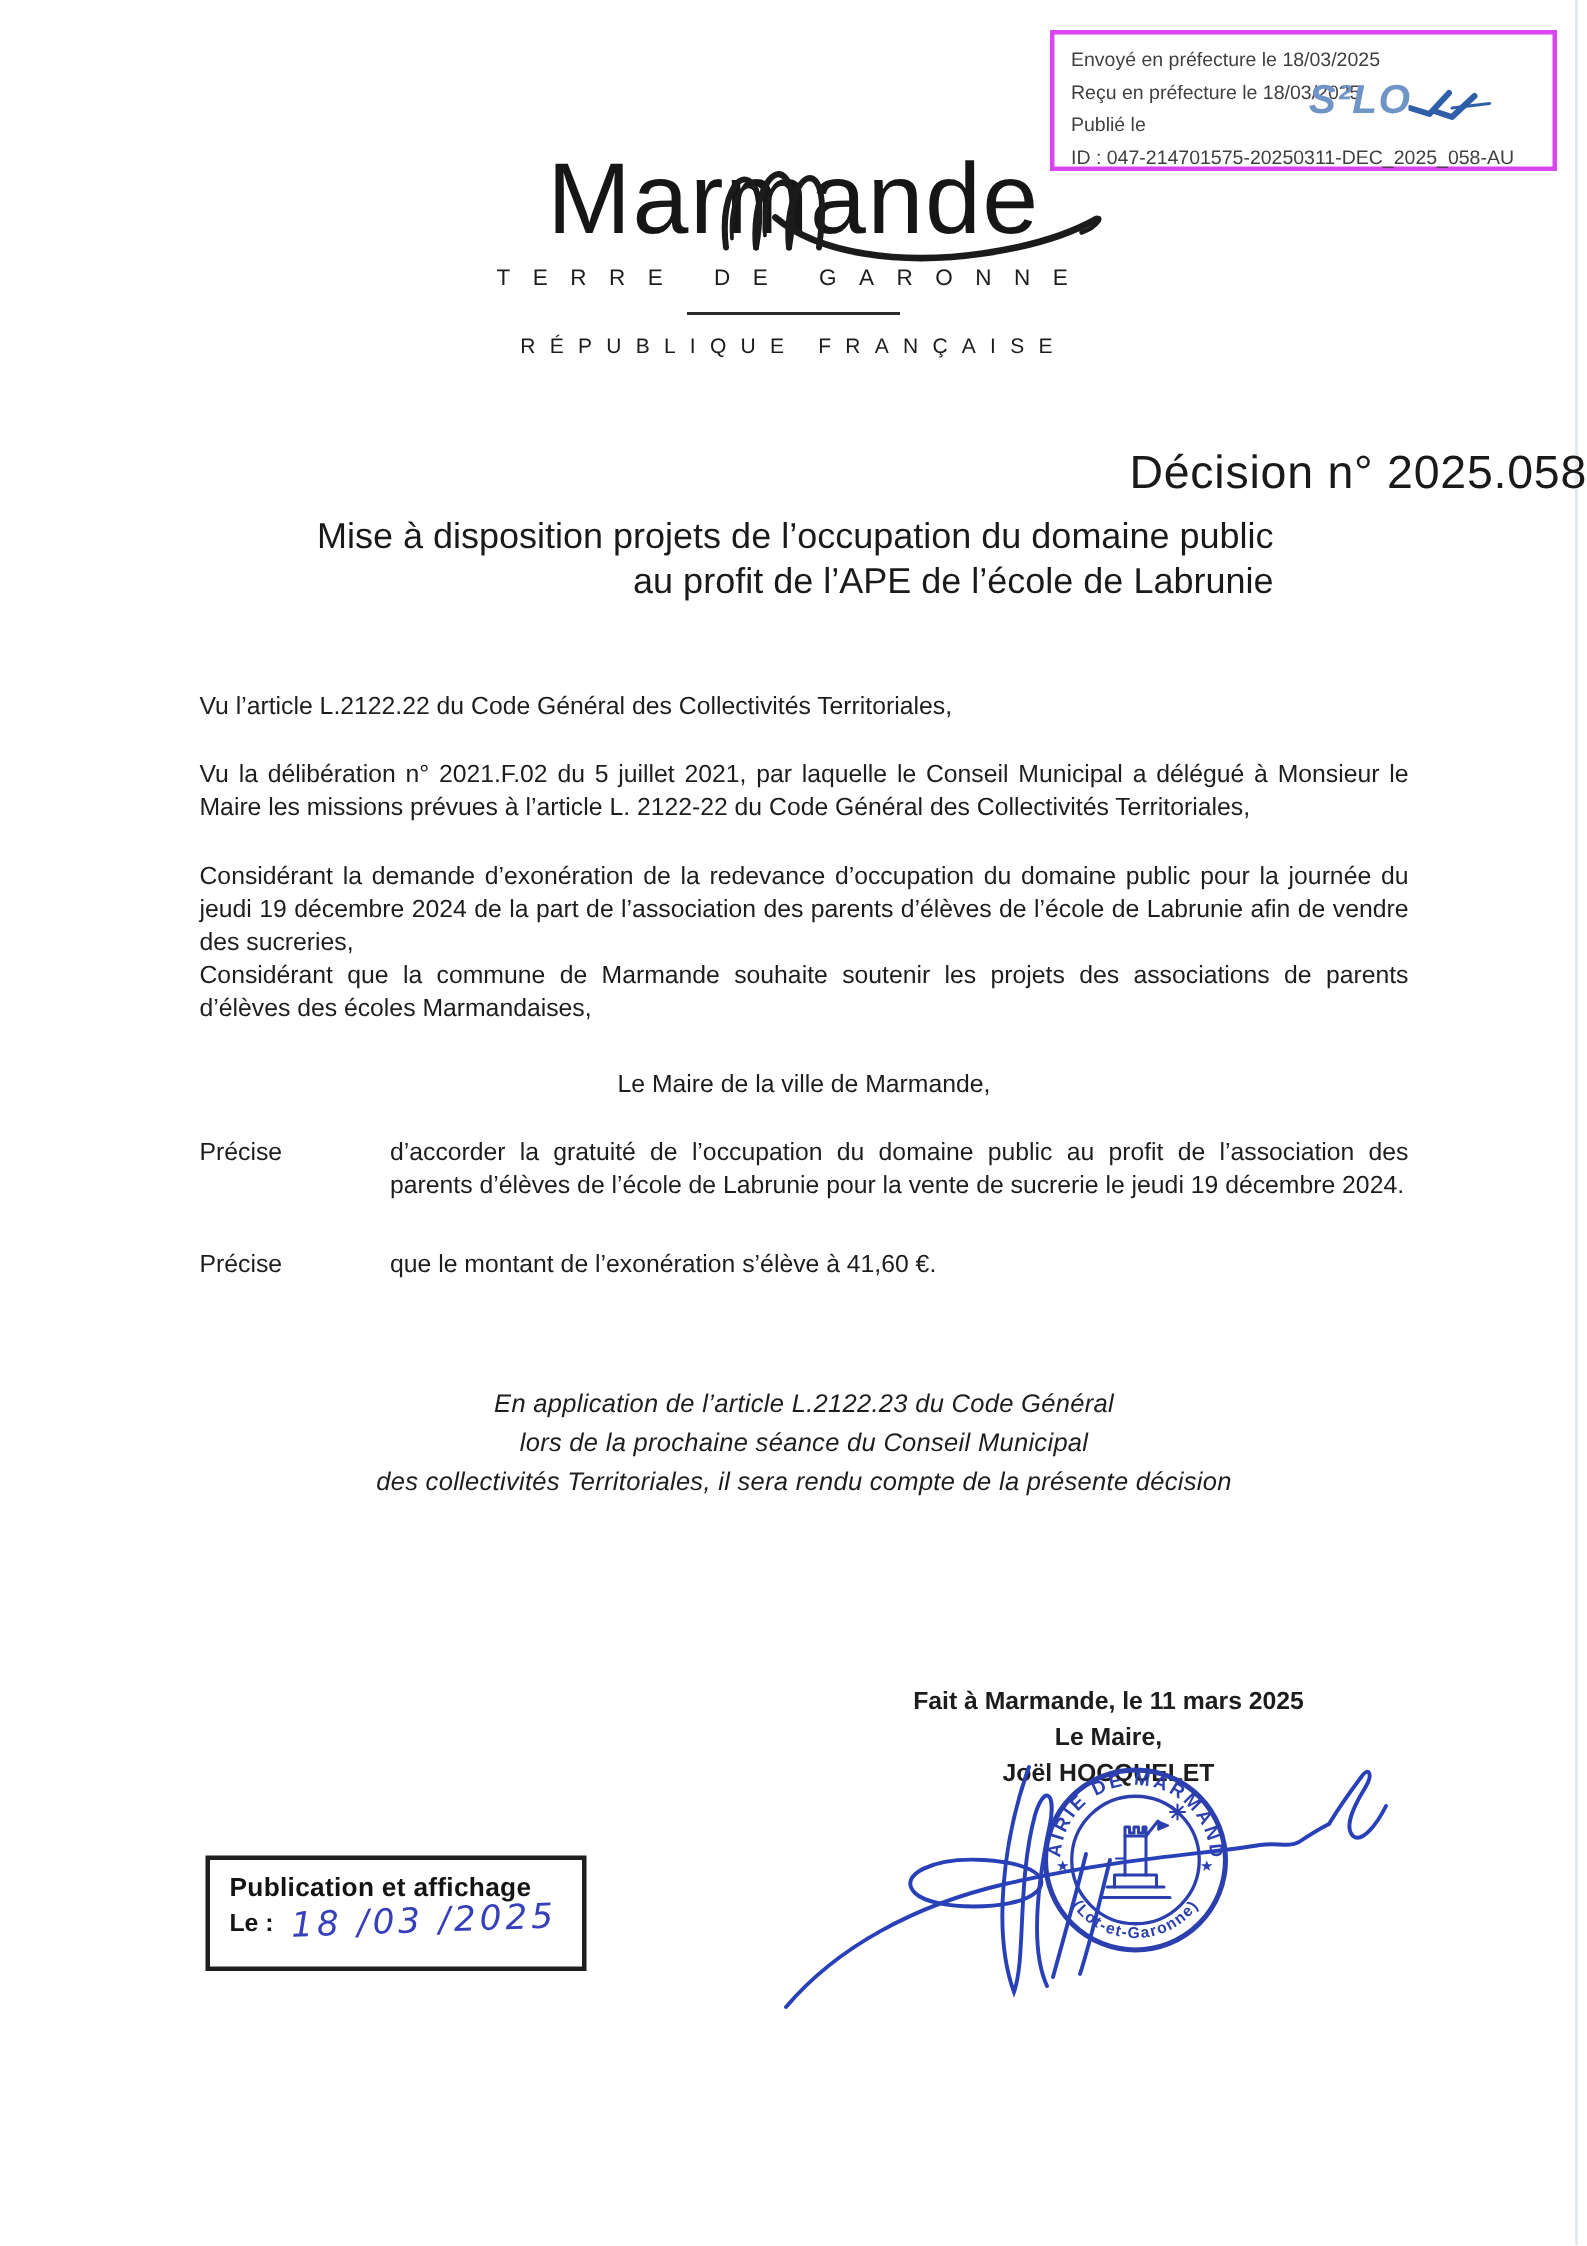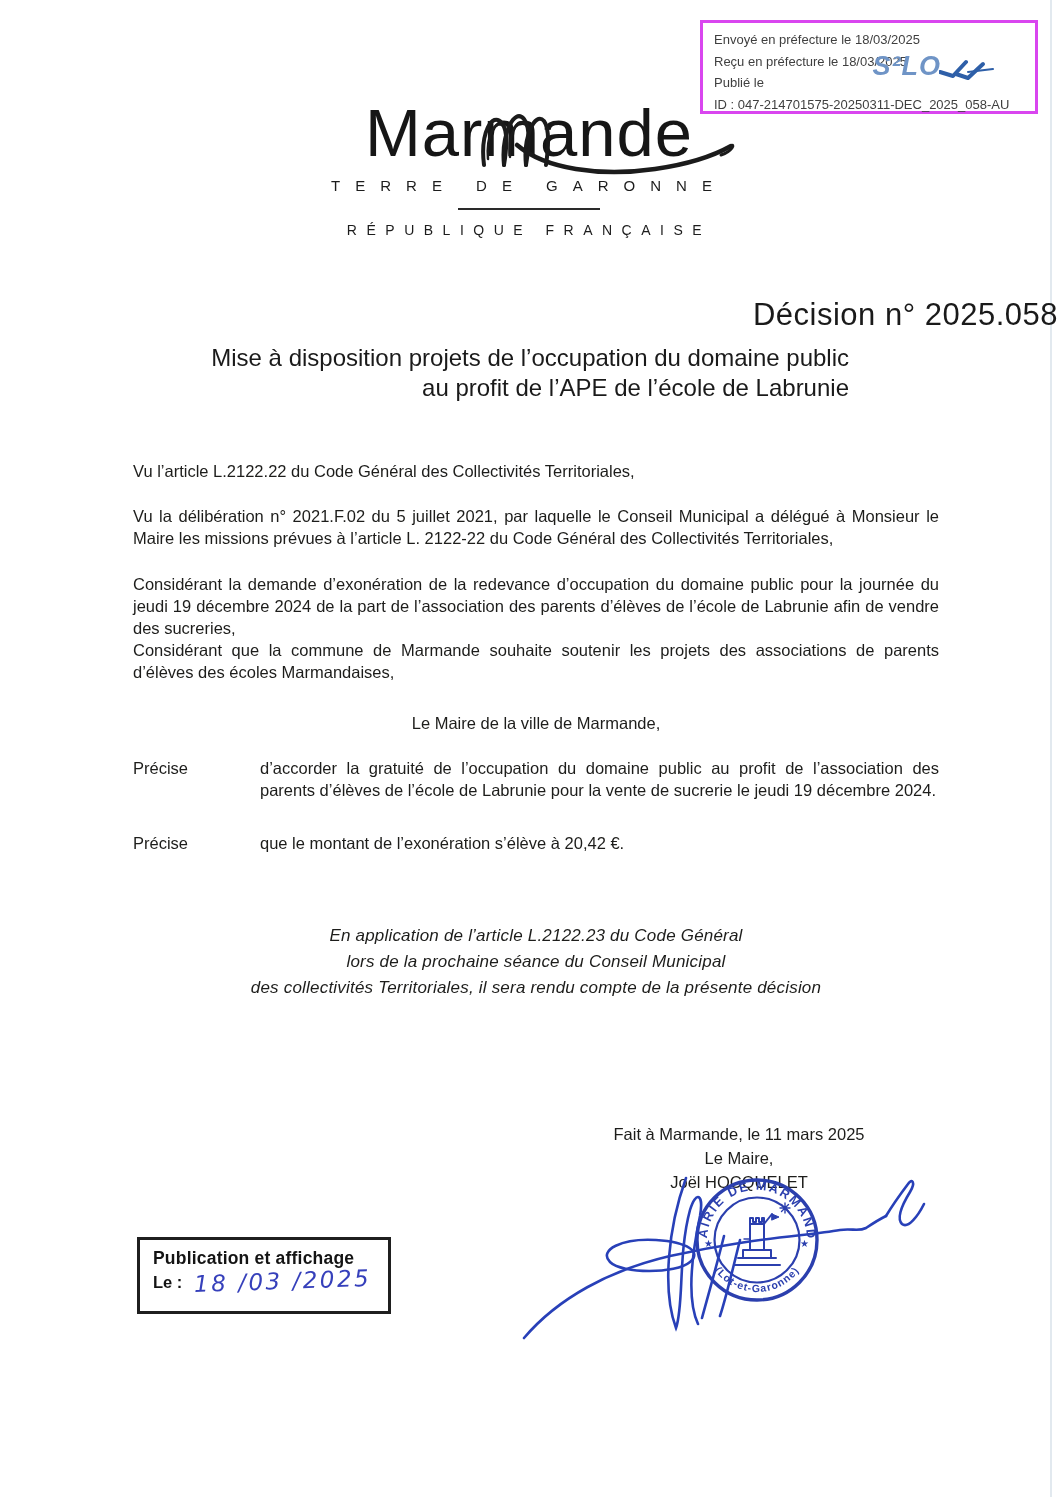--- a/index.html
+++ b/index.html
@@ -46,21 +46,21 @@
   .para.p4 { }
   .salutation { margin-top:29px; text-align:center; }
   .dec-row { display:flex; }
   .dec-row.first { margin-top:23px; }
   .dec-row.second { margin-top:31px; }
   .dec-label { width:127px; flex:0 0 127px; text-align:left; }
   .dec-text { flex:1; text-align:justify; }
   .note-block { margin-top:69px; text-align:center; font-style:italic; font-size:17px; line-height:26px; letter-spacing:0.2px; }
 
   
-  .closing-block { position:absolute; left:593px; top:1122px; width:292px; text-align:center; font-size:16.5px; line-height:24px; }
+  .closing-block { position:absolute; left:593px; top:1122px; width:292px; text-align:center; font-size:16.5px; line-height:24px;font-weight:bold; }
   .stamp-svg { position:absolute; left:694px; top:1177px; }
   .signature-svg { position:absolute; left:510px; top:1150px; }
 
   
   .pub-box {
     position:absolute; left:137px; top:1237px; width:254px; height:77px;
     border:3px solid #1f1f1f; box-sizing:border-box; padding:8px 0 0 13px;
   }
   .pub-title { font-size:17.5px; font-weight:bold; letter-spacing:0.2px; color:#141414; }
   .pub-date-row { display:flex; align-items:flex-start; margin-top:4px; }
@@ -125,21 +125,21 @@
     <p class="para p4">Considérant que la commune de Marmande souhaite soutenir les projets des associations de parents d’élèves des écoles Marmandaises,</p>
 
     <div class="salutation">Le Maire de la ville de Marmande,</div>
 
     <div class="dec-row first">
       <div class="dec-label">Précise</div>
       <div class="dec-text">d’accorder la gratuité de l’occupation du domaine public au profit de l’association des parents d’élèves de l’école de Labrunie pour la vente de sucrerie le jeudi 19 décembre 2024.</div>
     </div>
     <div class="dec-row second">
       <div class="dec-label">Précise</div>
-      <div class="dec-text">que le montant de l’exonération s’élève à 20,42 €.</div>
+      <div class="dec-text">que le montant de l’exonération s’élève à 41,60 €.</div>
     </div>
 
     <div class="note-block">
       <div>En application de l’article L.2122.23 du Code Général</div>
       <div>lors de la prochaine séance du Conseil Municipal</div>
       <div>des collectivités Territoriales, il sera rendu compte de la présente décision</div>
     </div>
   </div>
 
   <div class="closing-block">

